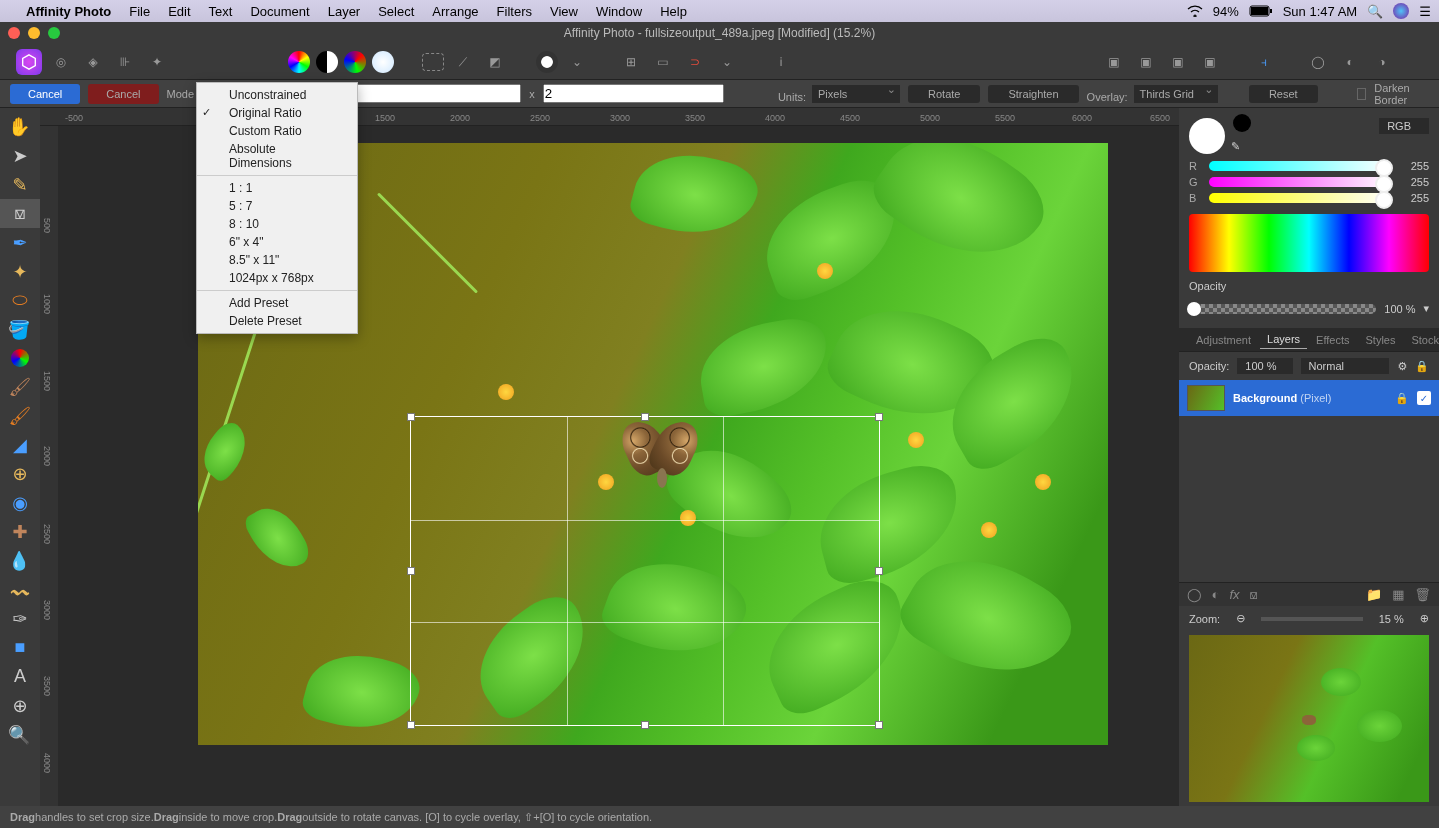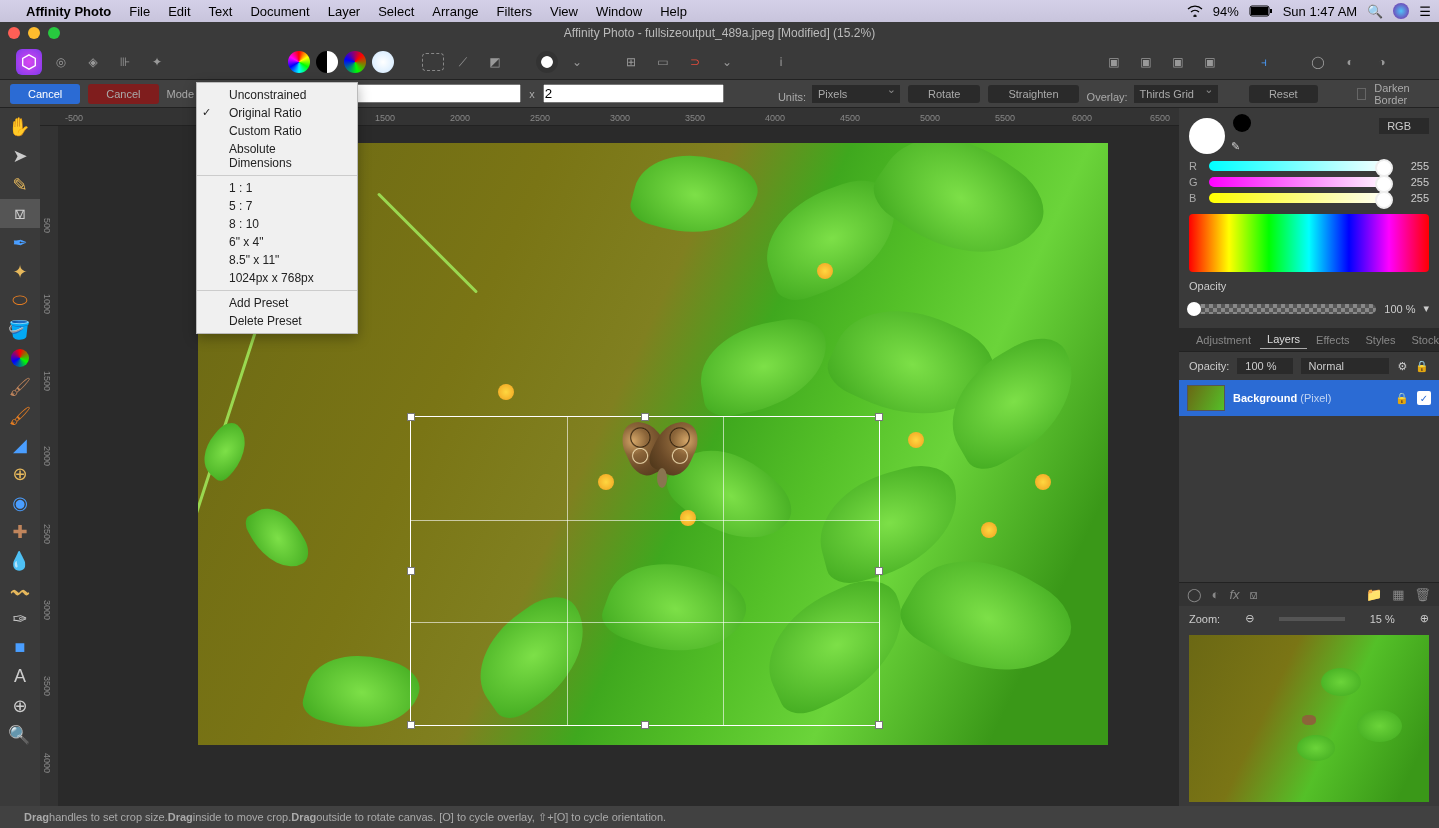--- a/index.html
+++ b/index.html
@@ -69,25 +69,25 @@
 .opacity-row{display:flex;align-items:center;gap:8px;margin-top:10px;font-size:11px}
 .opacity-row .otrack{flex:1;height:10px;background:repeating-conic-gradient(#888 0 25%,#555 0 50%) 0 0/8px 8px;border-radius:5px;position:relative}
 .opacity-row .otrack::before{content:"";position:absolute;left:-2px;top:-2px;width:14px;height:14px;background:#fff;border-radius:50%}
 .layers-panel{flex:1;display:flex;flex-direction:column}
 .layers-head{padding:6px 10px;display:flex;align-items:center;gap:8px;font-size:11px}
 .layers-head .sel{background:#2a2a2a;padding:2px 16px 2px 8px}
 .layer-row{height:36px;background:#2b6bd4;display:flex;align-items:center;padding:0 8px;gap:8px;color:#fff}
 .layer-thumb{width:38px;height:26px;background:linear-gradient(115deg,#6b6814,#54c028);border:1px solid #555}
 .layer-foot{height:24px;background:#333;border-top:1px solid #222;display:flex;align-items:center;justify-content:flex-end;padding:0 8px;gap:10px;color:#888;font-size:13px}
 .nav-panel{height:200px;display:flex;flex-direction:column}
-.zoom-row{display:flex;align-items:center;padding:6px 10px;gap:25px;font-size:11px}
+.zoom-row{display:flex;align-items:center;padding:6px 10px;gap:16px;font-size:11px}
 .zoom-row .ztrack{flex:1;height:4px;background:#555}
 .nav-thumb{flex:1;margin:4px 10px;background:linear-gradient(115deg,#6b6814 0%,#7a7515 35%,#54c028 60%,#3a9818 90%);position:relative}
 .nav-thumb .nleaf{position:absolute;background:radial-gradient(#6bd43a,#3fa81e);border-radius:50%}
-.statusbar{height:22px;background:#414141;display:flex;align-items:center;padding:0 24px;font-size:11px;color:#aaa}
+.statusbar{height:22px;background:#414141;display:flex;align-items:center;padding:0 10px;font-size:11px;color:#aaa}
 .flower{position:absolute;width:16px;height:16px;background:radial-gradient(circle,#ffd740,#f0a020);border-radius:50%}
 </style>
 </head>
 <body>
 
 <div class="menubar">
   <span></span>
   <span class="app-name">Affinity Photo</span>
   <span>File</span>
   <span>Edit</span>

